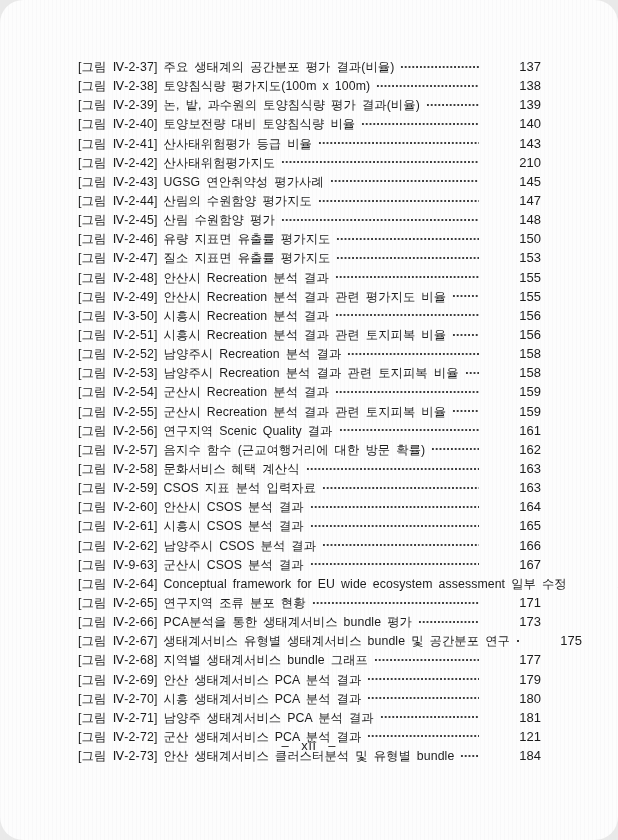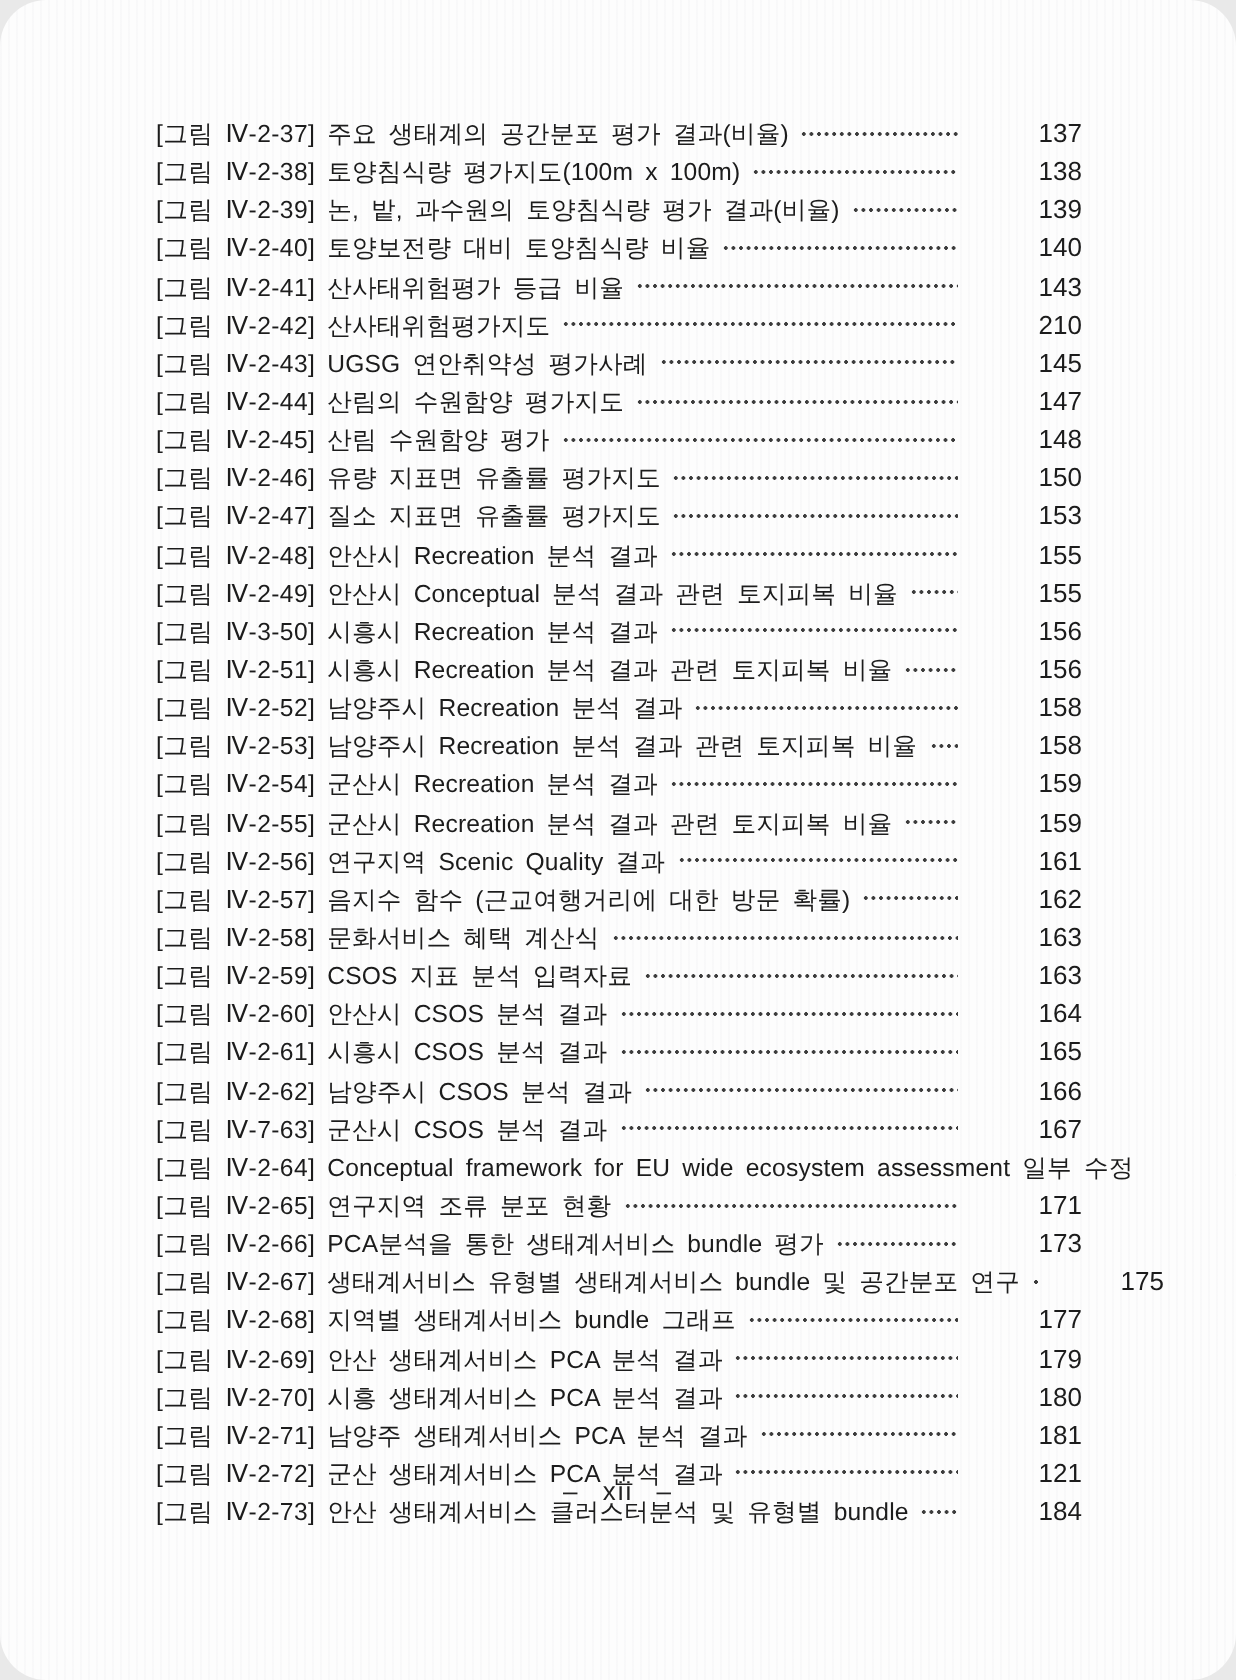--- a/index.html
+++ b/index.html
@@ -151,21 +151,21 @@
     <span class="page-num">153</span>
   </div>
       <div class="toc-row">
     <span class="fig-label">[그림 Ⅳ-2-48]</span>
     <span class="fig-title">안산시 Recreation 분석 결과</span>
     <span class="leader"></span>
     <span class="page-num">155</span>
   </div>
       <div class="toc-row">
     <span class="fig-label">[그림 Ⅳ-2-49]</span>
-    <span class="fig-title">안산시 Conceptual 분석 결과 관련 토지피복 비율</span>
+    <span class="fig-title">안산시 Recreation 분석 결과 관련 평가지도 비율</span>
     <span class="leader"></span>
     <span class="page-num">155</span>
   </div>
       <div class="toc-row">
     <span class="fig-label">[그림 Ⅳ-3-50]</span>
     <span class="fig-title">시흥시 Recreation 분석 결과</span>
     <span class="leader"></span>
     <span class="page-num">156</span>
   </div>
       <div class="toc-row">
@@ -234,21 +234,21 @@
     <span class="leader"></span>
     <span class="page-num">165</span>
   </div>
       <div class="toc-row">
     <span class="fig-label">[그림 Ⅳ-2-62]</span>
     <span class="fig-title">남양주시 CSOS 분석 결과</span>
     <span class="leader"></span>
     <span class="page-num">166</span>
   </div>
       <div class="toc-row">
-    <span class="fig-label">[그림 Ⅳ-7-63]</span>
+    <span class="fig-label">[그림 Ⅳ-9-63]</span>
     <span class="fig-title">군산시 CSOS 분석 결과</span>
     <span class="leader"></span>
     <span class="page-num">167</span>
   </div>
       <div class="toc-row">
     <span class="fig-label">[그림 Ⅳ-2-64]</span>
     <span class="fig-title">Conceptual framework for EU wide ecosystem assessment 일부 수정</span>
     <span class="leader hidden"></span>
     <span class="page-num">169</span>
   </div>

